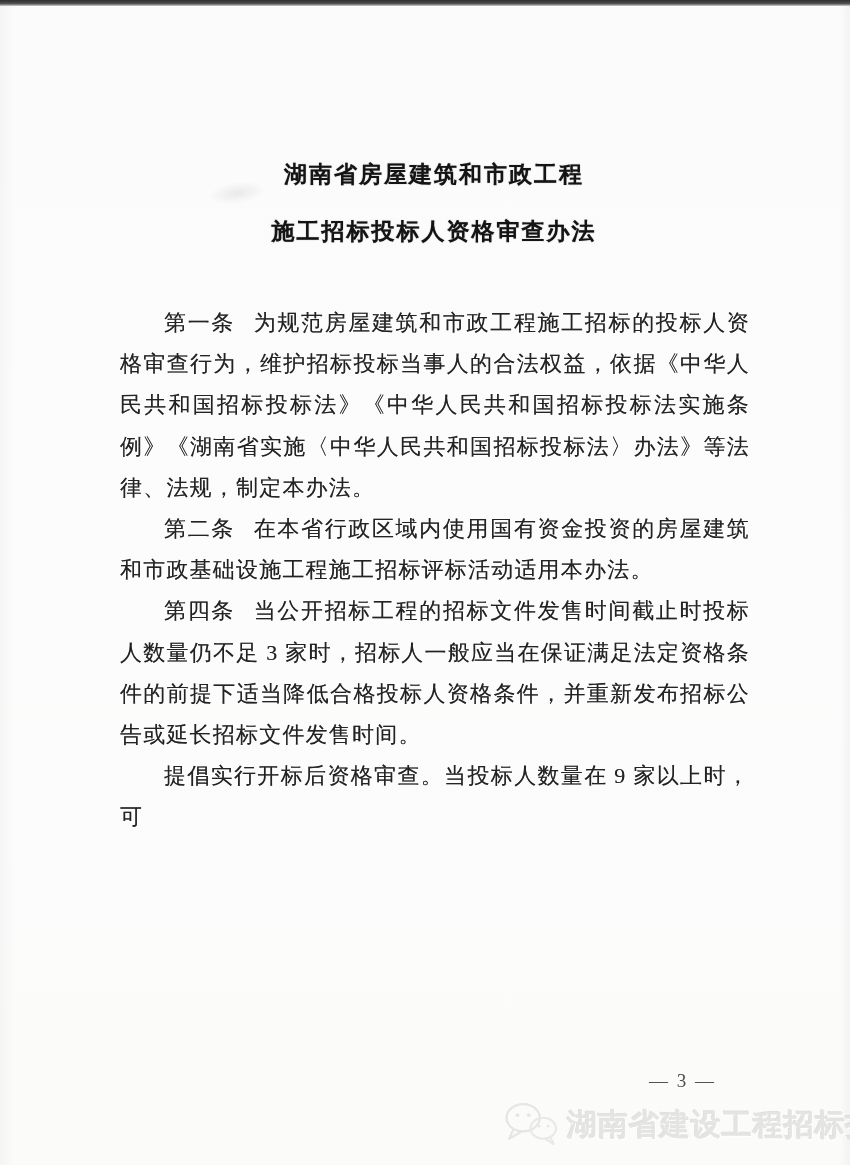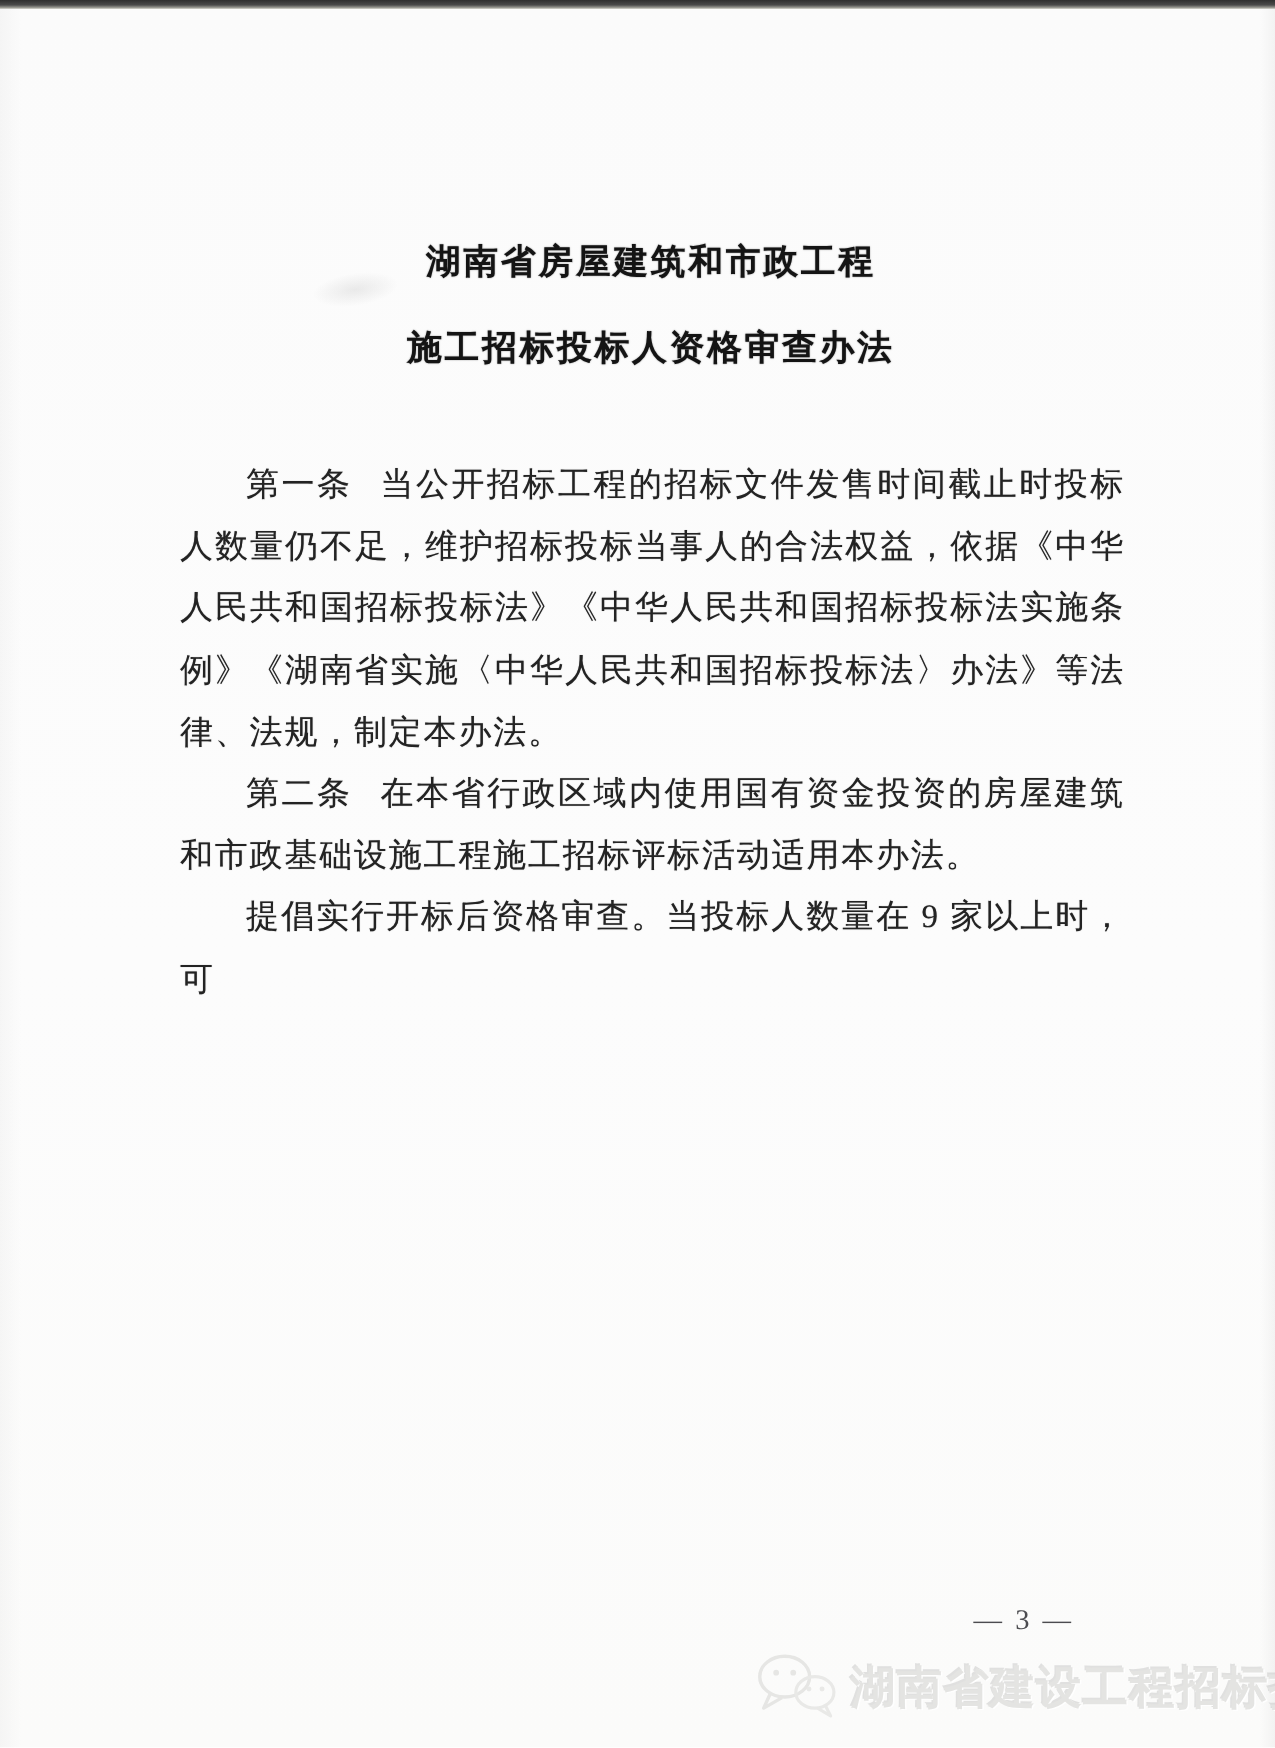--- a/index.html
+++ b/index.html
@@ -75,22 +75,23 @@
 
   <div class="scan-top-edge"></div>
   <div class="smudge"></div>
 
   <h1 class="doc-title">
     <span class="title-line">湖南省房屋建筑和市政工程</span>
     <span class="title-line">施工招标投标人资格审查办法</span>
   </h1>
 
   <div class="doc-body">
-    <p><span class="lead">第一条</span><span>当公开招标工程的招标文件发售时间截止时投标人数量仍不足，维护招标投标当事人的合法权益，依据《中华人民共和国招标投标法》《中华人民共和国招标投标法实施条例》《湖南省实施〈中华人民共和国招标投标法〉办法》等法律、法规，制定本办法。</span></p>
+    <p><span class="lead">第一条</span><span>为规范房屋建筑和市政工程施工招标的投标人资格审查行为，维护招标投标当事人的合法权益，依据《中华人民共和国招标投标法》《中华人民共和国招标投标法实施条例》《湖南省实施〈中华人民共和国招标投标法〉办法》等法律、法规，制定本办法。</span></p>
     <p><span class="lead">第二条</span><span>在本省行政区域内使用国有资金投资的房屋建筑和市政基础设施工程施工招标评标活动适用本办法。</span></p>
+    <p><span class="lead">第四条</span><span>当公开招标工程的招标文件发售时间截止时投标人数量仍不足 3 家时，招标人一般应当在保证满足法定资格条件的前提下适当降低合格投标人资格条件，并重新发布招标公告或延长招标文件发售时间。</span></p>
     <p><span>提倡实行开标后资格审查。当投标人数量在 9 家以上时，可</span></p>
   </div>
 
   <div class="page-number">— 3 —</div>
 
   <div class="footer-watermark">
     <span class="wm-icon">
       <svg width="56" height="46" viewBox="0 0 64 52">
         <ellipse cx="23" cy="20" rx="19" ry="15.5" fill="none" stroke="#dfdfdd" stroke-width="2.6"></ellipse>
         <path d="M12 33 L7 44 L21 36" fill="none" stroke="#dfdfdd" stroke-width="2.6" stroke-linejoin="round"></path>

